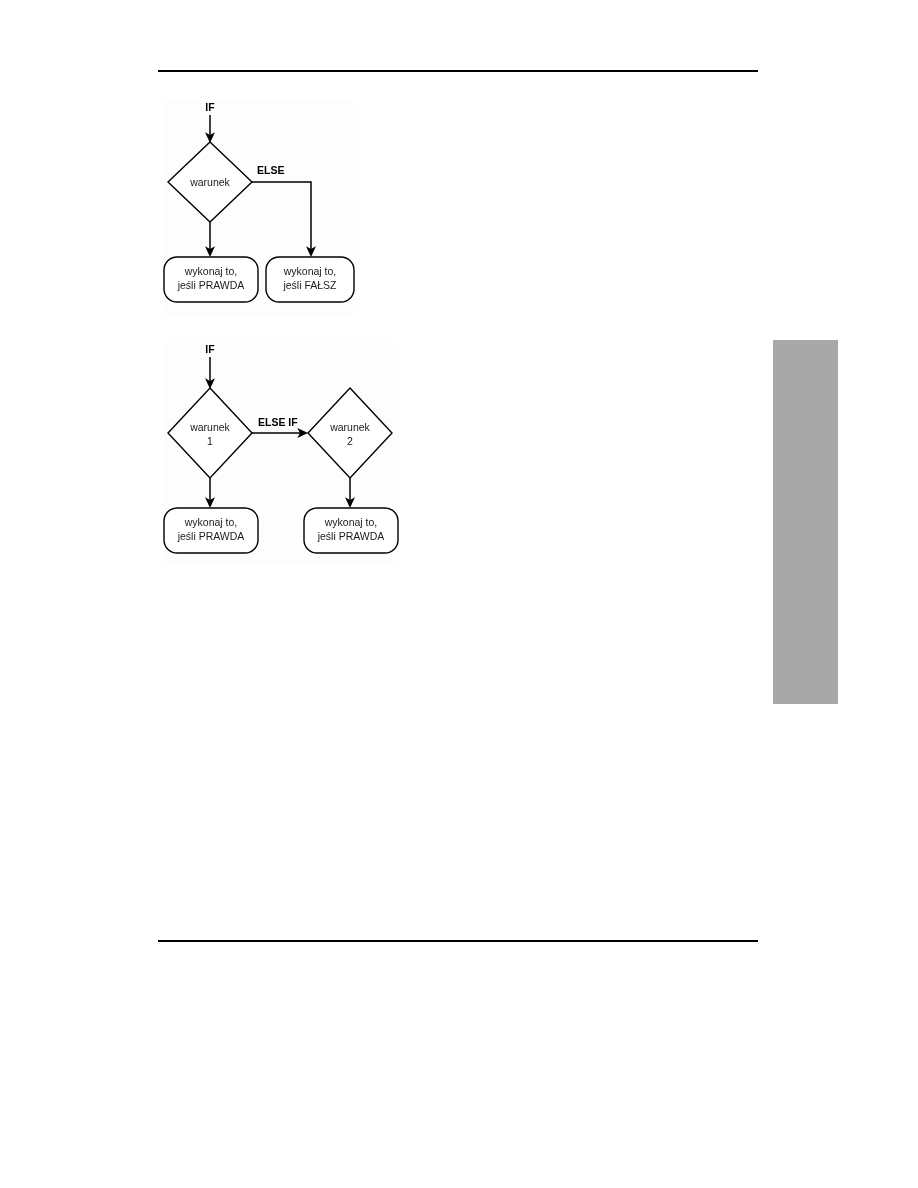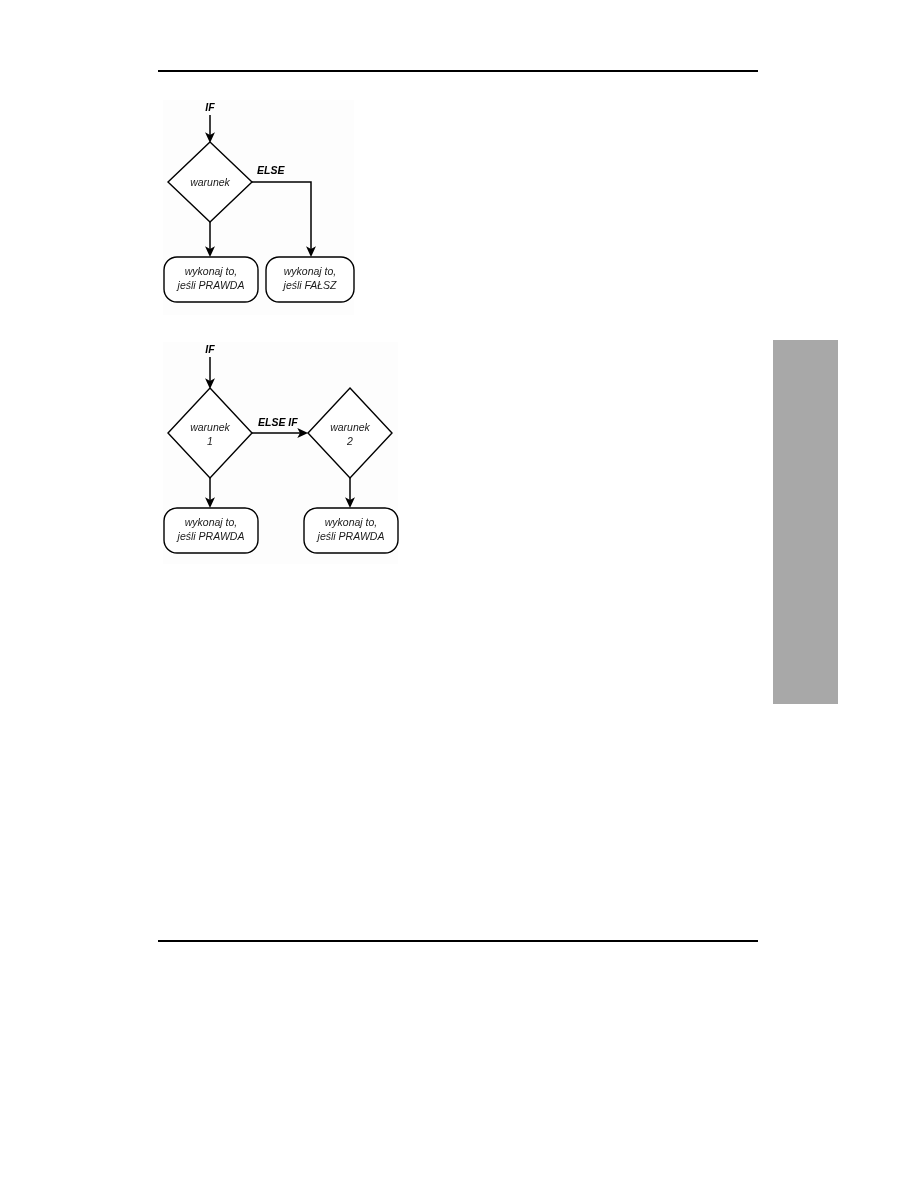--- a/index.html
+++ b/index.html
@@ -39,21 +39,20 @@
     top: 340px;
     width: 65px;
     height: 364px;
     background: #a8a8a8;
   }
 
   
   .figure {
     position: absolute;
     background: #fdfdfd;
-    font-style: italic;
   }
   #figure-1 { left: 163px; top: 100px; width: 191px; height: 215px; }
   #figure-2 { left: 163px; top: 342px; width: 235px; height: 222px; }
 
   .figure svg {
     position: absolute;
     left: 0; top: 0;
     overflow: visible;
   }
 

